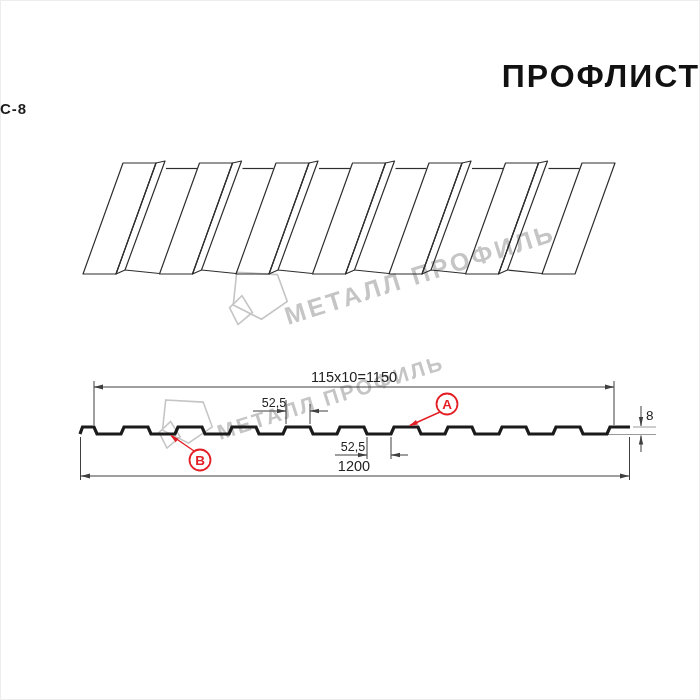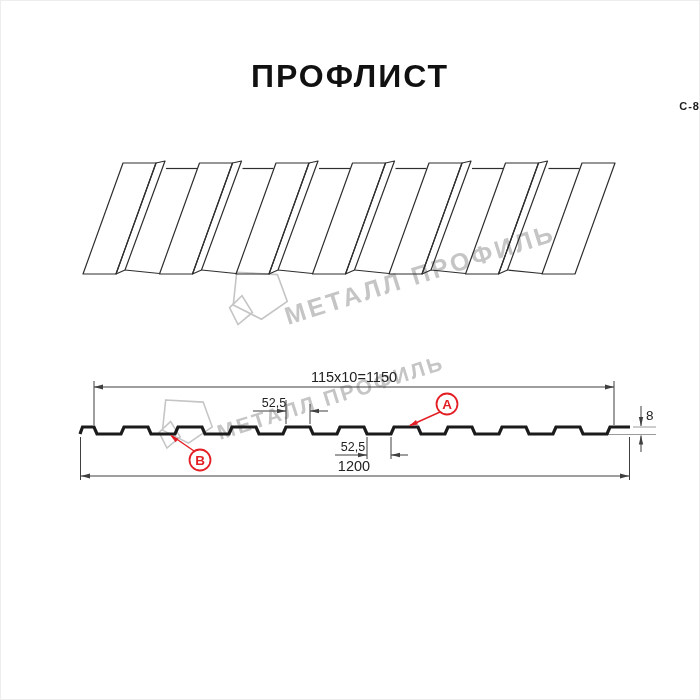--- a/index.html
+++ b/index.html
@@ -2,26 +2,26 @@
 <html><head>
 <meta charset="utf-8">
 <style>
   html,body{margin:0;padding:0;background:#fff;}
   .page{
     position:relative;width:700px;height:700px;background:#ffffff;
     font-family:"Liberation Sans", sans-serif;overflow:hidden;
     box-shadow:inset 0 0 0 1px #ededed;
   }
   .title{
-    position:absolute;top:58px;left:0;width:100%;text-align:center;
+    position:absolute;top:58px;left:0;width:100%;text-align:right;
     font-size:32px;font-weight:800;color:#111;letter-spacing:2px;
   }
   .subtitle{
-    position:absolute;top:100px;left:0;width:100%;text-align:right;
-    font-size:11px;font-weight:700;color:#1c1c1c;letter-spacing:1px;
+    position:absolute;top:100px;left:0;width:100%;text-align:left;
+    font-size:15px;font-weight:700;color:#1c1c1c;letter-spacing:1px;
   }
   .footer{
     position:absolute;top:617px;left:0;width:100%;text-align:center;
     font-size:16px;font-weight:600;color:#3a3a3a;letter-spacing:.5px;
   }
   svg{position:absolute;left:0;overflow:visible;}
   #sheet3d{top:140px;}
   #crossSection{top:340px;}
   .wm-text{fill:#c5c5c5;font-weight:600;}
   .dim-text{fill:#222;font-weight:500;}

